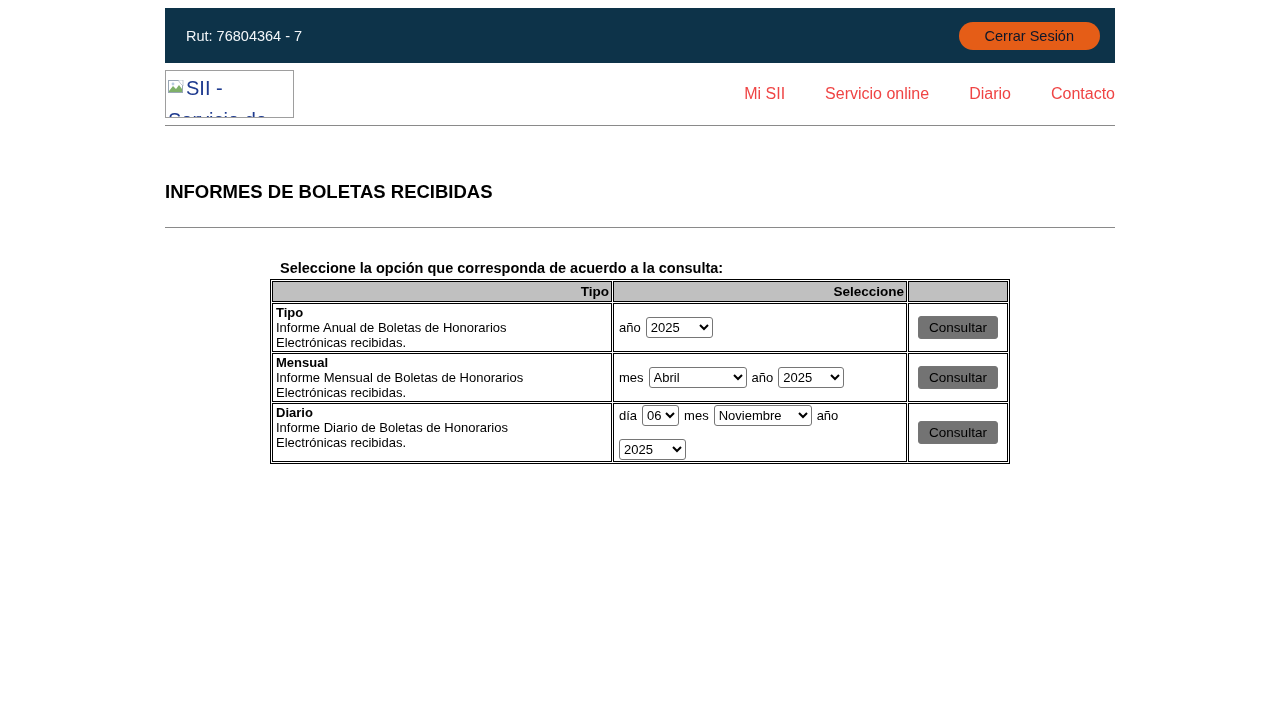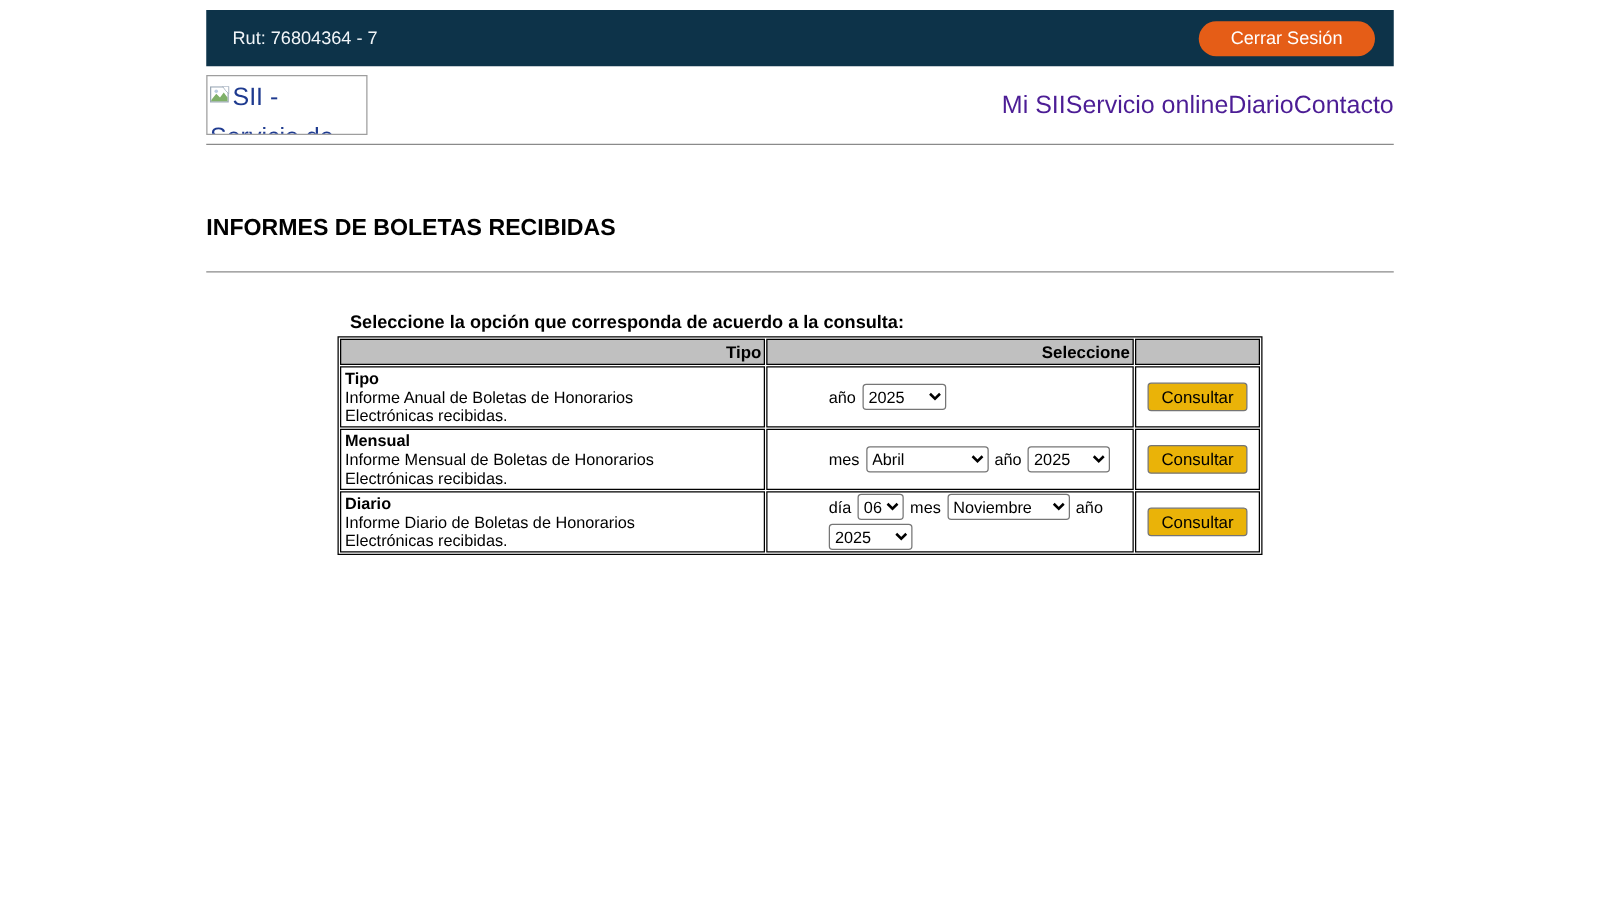--- a/index.html
+++ b/index.html
@@ -8,31 +8,31 @@
     width: 1280px; height: 720px;
     background: #ffffff;
     font-family: "Liberation Sans", sans-serif;
     color: #000;
   }
   .page { width: 950px; margin: 0 auto; }
 
   
   .topbar {
     margin-top: 8px;
-    height: 45px;
+    height: 55px;
     background: #0d3349;
     display: flex;
     align-items: center;
     justify-content: space-between;
     padding: 0 15px 0 21px;
   }
   .rut { color: #f2f6f9; font-size: 14.5px; }
   .logout-btn {
     background: #e55d17;
-    color: #ffffff;
+    color: #0f172a;
     border: none;
     border-radius: 14px;
     height: 28px;
     padding: 0 26px;
     font-size: 14.5px;
     font-family: "Liberation Sans", sans-serif;
     cursor: pointer;
   }
 
   
@@ -48,23 +48,24 @@
     overflow: hidden;
     font-size: 20px;
     line-height: 32px;
     color: #1e3a8f;
     padding: 1px 2px;
     cursor: pointer;
   }
   .broken-icon { vertical-align: baseline; margin-right: 1px; }
   .nav { display: flex; align-items: center; }
   .nav a {
-    color: #4c1d95;
-    font-size: 20px;
+    color: #ef4444;
+    font-size: 16px;
     text-decoration: none;
+    margin-left: 40px;
     white-space: nowrap;
   }
   .rule {
     border: none;
     border-top: 1px solid #8a8a8a;
     height: 0;
     margin: 0;
   }
 
   
@@ -111,41 +112,40 @@
   tr.r1 td, tr.r2 td { height: 45px; }
   tr.r3 td { height: 47px; }
 
   .row-type { font-weight: bold; line-height: 15px; }
   .row-desc { max-width: 272px; line-height: 15px; }
 
   .controls {
     display: flex;
     flex-wrap: wrap;
     align-items: center;
-    gap: 3px 5px;
-    margin-left: 44px;
+    gap: 13px 5px;
   }
   .controls label { font-size: 13px; }
   select {
     font-size: 13px;
     font-family: "Liberation Sans", sans-serif;
     height: 21px;
     background: #fff;
     border: 1px solid #767676;
     border-radius: 3px;
   }
   .sel-day   { width: 37px; }
   .sel-month { width: 98px; }
   .sel-year  { width: 67px; }
   .sel-year-m{ width: 66px; }
 
   .consultar-btn {
     font-size: 13.5px;
     font-family: "Liberation Sans", sans-serif;
-    background: #eab308;
+    background: #737373;
     border: 1px solid #757575;
     border-radius: 3px;
     padding: 2px 10px;
     height: 23px;
     cursor: pointer;
     color: #000;
   }
 </style>
 </head>
 <body>

